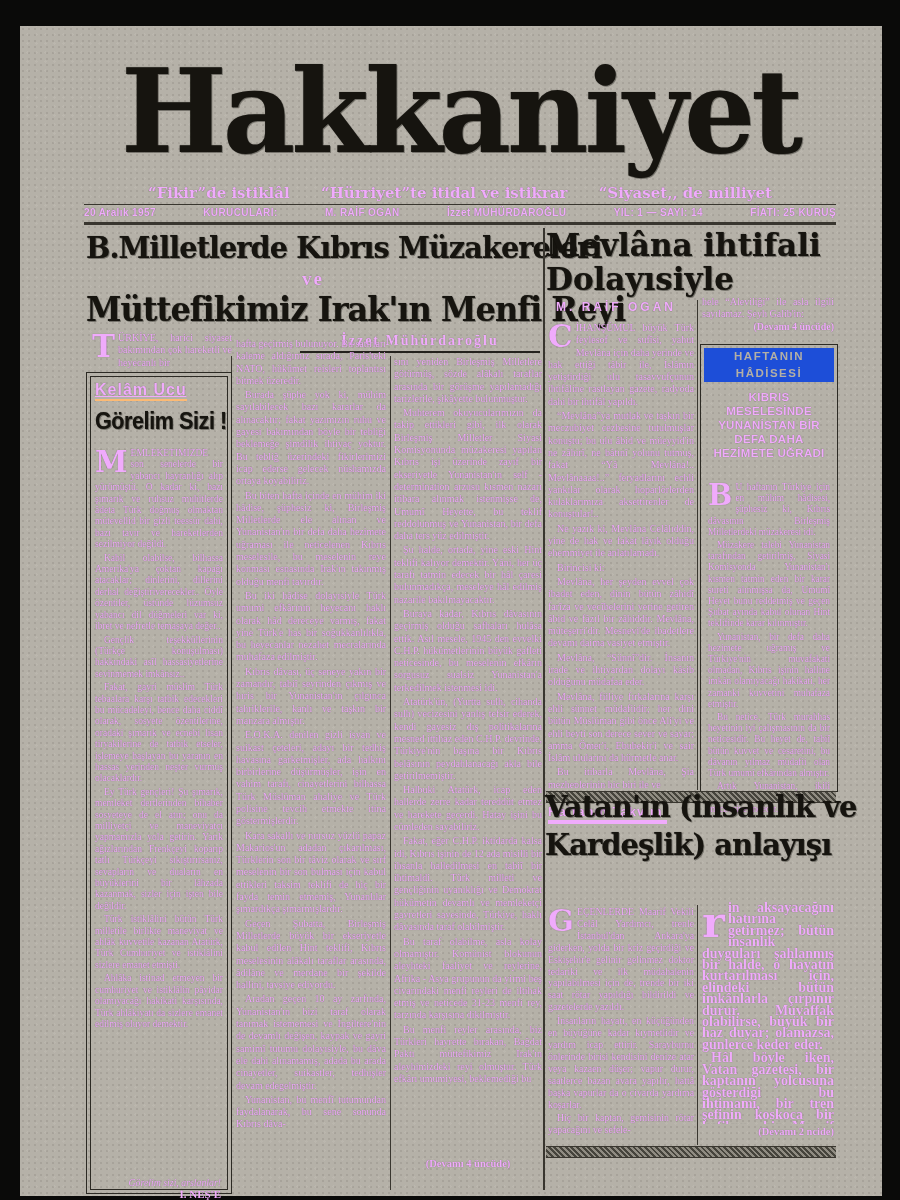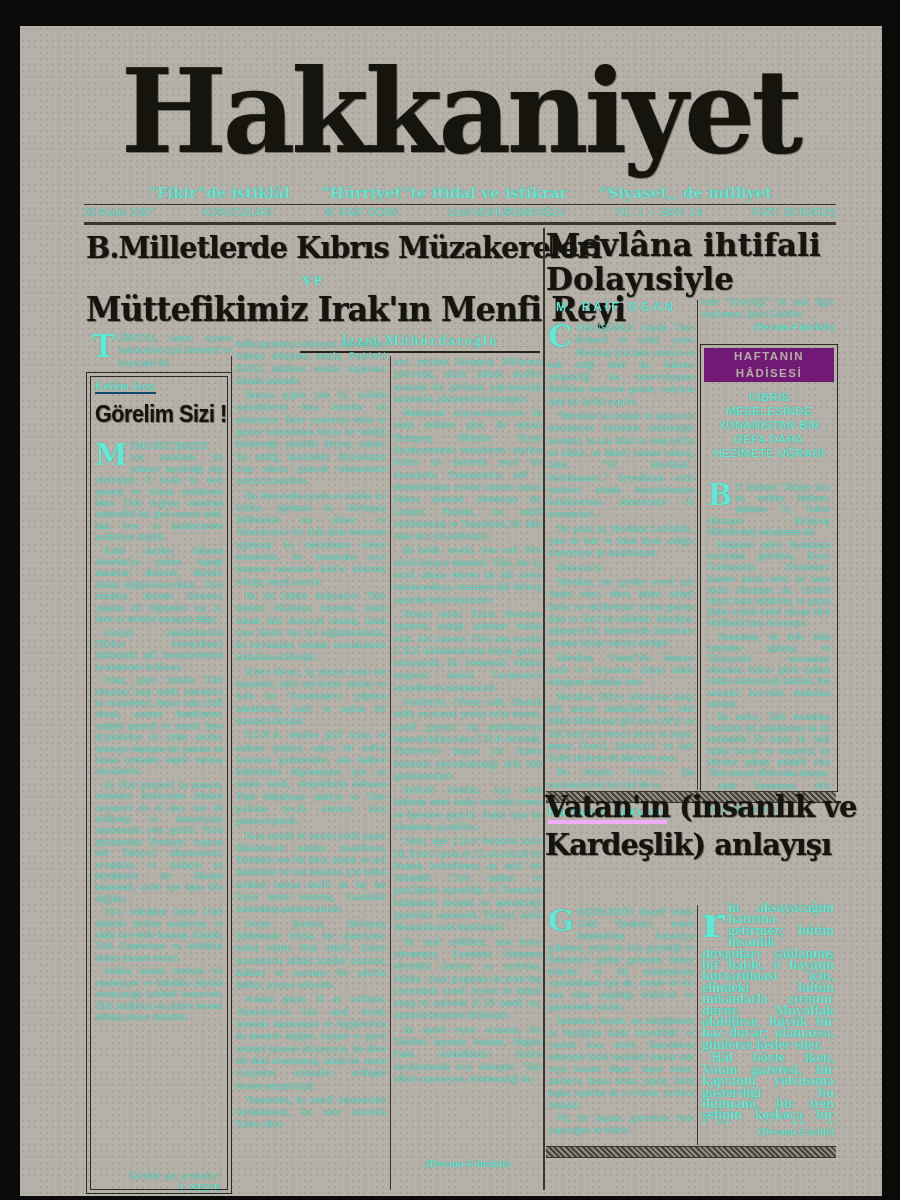--- a/index.html
+++ b/index.html
@@ -8,34 +8,34 @@
   .paper{
     position:absolute;left:20px;top:26px;width:862px;height:1170px;
     background-color:#b5b1a8;
     background-image:
       radial-gradient(rgba(40,36,30,0.10) 1px, transparent 1.3px),
       radial-gradient(rgba(250,247,238,0.08) 1px, transparent 1.2px);
     background-size:6px 6px, 9px 9px;
     background-position:0 0, 3px 4px;
   }
   .abs{position:absolute;}
-  .ink{color:#5eead4;text-shadow:0 0 1px rgba(25,22,18,0.45);}
+  .ink{color:#f0abfc;text-shadow:0 0 1px rgba(25,22,18,0.45);}
   .head-ink{color:#16140f;text-shadow:1px 1px 0 rgba(15,13,10,0.35), 0 0 1px rgba(15,13,10,0.5);}
 
   .masthead{
     left:88px;top:44px;width:744px;height:142px;
     font-family:"DejaVu Serif",serif;font-weight:bold;
     font-size:112px;letter-spacing:-4px;text-align:center;line-height:130px;
     transform:scaleY(1.04);transform-origin:top center;white-space:nowrap;
   }
   .taglines{left:148px;top:184px;width:624px;display:flex;justify-content:space-between;
     font-weight:bold;font-size:15px;font-family:"DejaVu Serif",serif;}
   .rule{background:#39362f;}
   .dateline{left:84px;top:207px;width:752px;display:flex;justify-content:space-between;
-    font-size:10px;font-weight:normal;font-family:"Liberation Sans",sans-serif;letter-spacing:0.4px;}
+    font-size:10px;font-weight:bold;font-family:"Liberation Sans",sans-serif;letter-spacing:0.4px;}
 
   .lead-h1{left:86px;top:230px;width:454px;text-align:center;
     font-family:"DejaVu Serif",serif;font-weight:bold;font-size:30px;
     letter-spacing:-1px;white-space:nowrap;transform:scaleX(0.96);transform-origin:left;}
   .lead-ve{left:86px;top:268px;width:454px;text-align:center;font-weight:bold;font-size:19px;letter-spacing:2px;}
   .lead-h2{left:86px;top:290px;width:454px;text-align:center;
     font-family:"DejaVu Serif",serif;font-weight:bold;font-size:33px;
     letter-spacing:-1px;white-space:nowrap;transform:scaleX(0.97);transform-origin:left;}
   .lead-byline{left:300px;top:333px;width:240px;text-align:center;
     font-size:14px;font-weight:bold;letter-spacing:2px;border-bottom:2px solid #24221d;padding-bottom:2px;}
@@ -46,34 +46,34 @@
   .dc p:first-child::first-letter{
     float:left;font-size:3.1em;line-height:0.82;padding:2px 3px 0 0;
     font-weight:bold;font-family:"DejaVu Serif",serif;
   }
 
   .box-frame{border:1px solid #2c2a24;box-shadow:0 0 0 1px rgba(44,42,36,0.0);}
   .inner-frame{position:absolute;inset:3px;border:1px solid #2c2a24;pointer-events:none;}
 
   .kelam-box{left:86px;top:372px;width:144px;height:820px;padding:0;}
   .kelam-kicker{margin:8px 8px 2px 8px;font-family:"Liberation Sans",sans-serif;
-    font-weight:bold;font-size:10px;letter-spacing:1px;border-bottom:2px solid #0c4a6e;display:inline-block;}
+    font-weight:bold;font-size:16px;letter-spacing:1px;border-bottom:2px solid #fdba74;display:inline-block;text-decoration:underline;}
   .kelam-title{margin:4px 6px 4px 8px;font-family:"Liberation Sans",sans-serif;
     font-weight:bold;font-size:24px;letter-spacing:-0.5px;transform:scaleX(0.9);transform-origin:left;white-space:nowrap;}
   .kelam-text{margin:13px 8px;height:716px;font-size:9.5px;line-height:11.4px;}
   .kelam-closing{margin:2px 10px 0 8px;font-size:9.8px;font-style:italic;text-align:right;}
   .kelam-sign{margin:0 10px;font-size:11px;font-weight:bold;text-align:right;}
 
   .mev-h{left:546px;top:228px;width:290px;text-align:left;font-family:"DejaVu Serif",serif;
     font-weight:bold;font-size:31px;letter-spacing:0px;line-height:34px;}
   .mev-byline{left:556px;top:300px;width:135px;font-size:12px;font-weight:bold;letter-spacing:3px;
     font-family:"Liberation Sans",sans-serif;}
 
   .hh-box{left:700px;top:344px;width:136px;height:446px;}
-  .hh-header{margin:3px;background:#701a75;color:#b3afa5;text-align:center;
+  .hh-header{margin:3px;background:#1d4ed8;color:#b3afa5;text-align:center;
     font-family:"Liberation Sans",sans-serif;font-weight:bold;font-size:11.5px;
     letter-spacing:1.5px;line-height:17px;}
   .hh-headline{margin:8px 6px 22px 6px;text-align:center;font-weight:bold;font-size:11.5px;line-height:14px;
     font-family:"Liberation Sans",sans-serif;letter-spacing:0.3px;}
   .hh-text{margin:2px 7px;height:340px;font-size:9.3px;line-height:11.2px;}
 
   .hatch{background:repeating-linear-gradient(45deg,#46443c 0 2px,#908c82 2px 4px);
     border-top:1px solid #39362f;border-bottom:1px solid #39362f;}
 
   .vatan-kicker{left:548px;top:804px;font-family:"Liberation Sans",sans-serif;font-weight:bold;

